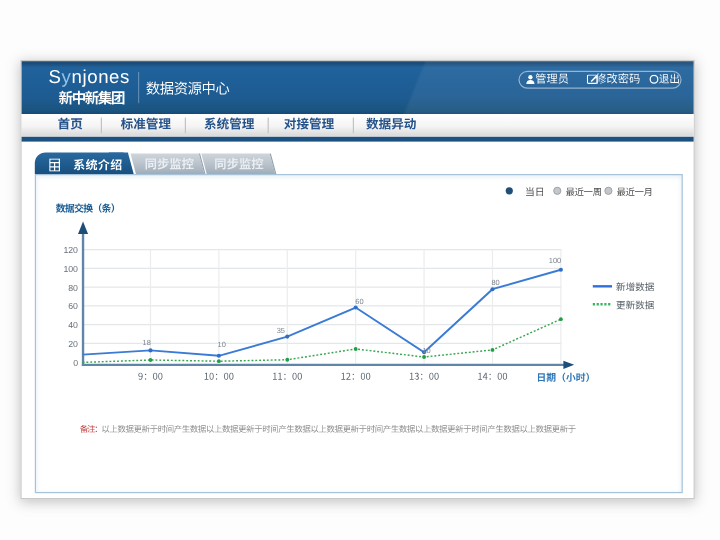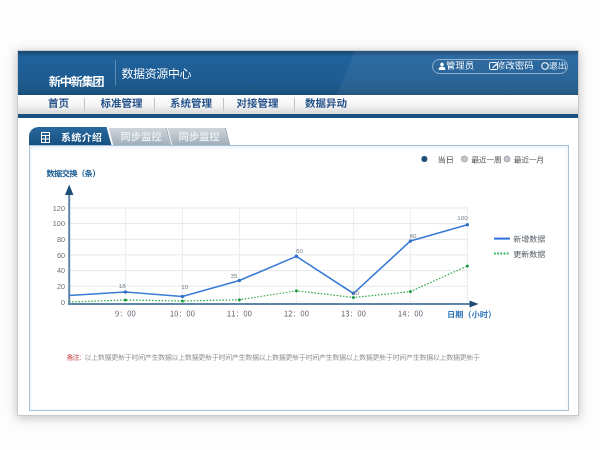--- a/index.html
+++ b/index.html
@@ -34,20 +34,21 @@
   
   #panel { position:absolute; left:11px; top:94px; width:540px; height:266px; background:#fff;
            border:1px solid #a6c3da; box-shadow: inset 0 1px 4px rgba(170,200,225,.35); }
   #csvg { position:absolute; left:0; top:0; width:600px; height:450px; }
 </style>
 </head>
 <body>
 <div id="stage">
   <div id="win">
     <div id="hdr">
+      <div id="logo1">S<span class="y">y</span>njones</div>
       <div id="hdiv"></div>
       <div id="pill"></div>
       <svg style="position:absolute;left:420px;top:11px;" width="8" height="8" viewBox="0 0 8 8">
           <circle cx="4" cy="2.4" r="1.8" fill="#fff"></circle>
           <path d="M0.6 8 C0.6 5.6 2 4.6 4 4.6 C6 4.6 7.4 5.6 7.4 8 Z" fill="#fff"></path>
         </svg>
       <svg style="position:absolute;left:470.5px;top:11px;" width="9" height="8" viewBox="0 0 9 8">
           <rect x="0.5" y="0.5" width="8" height="7" rx="1" fill="none" stroke="#fff" stroke-width="1"></rect>
           <path d="M3.2 5.4 L7.4 1.2 L8.3 2.1 L4.1 6.3 Z" fill="#fff"></path>
         </svg>

